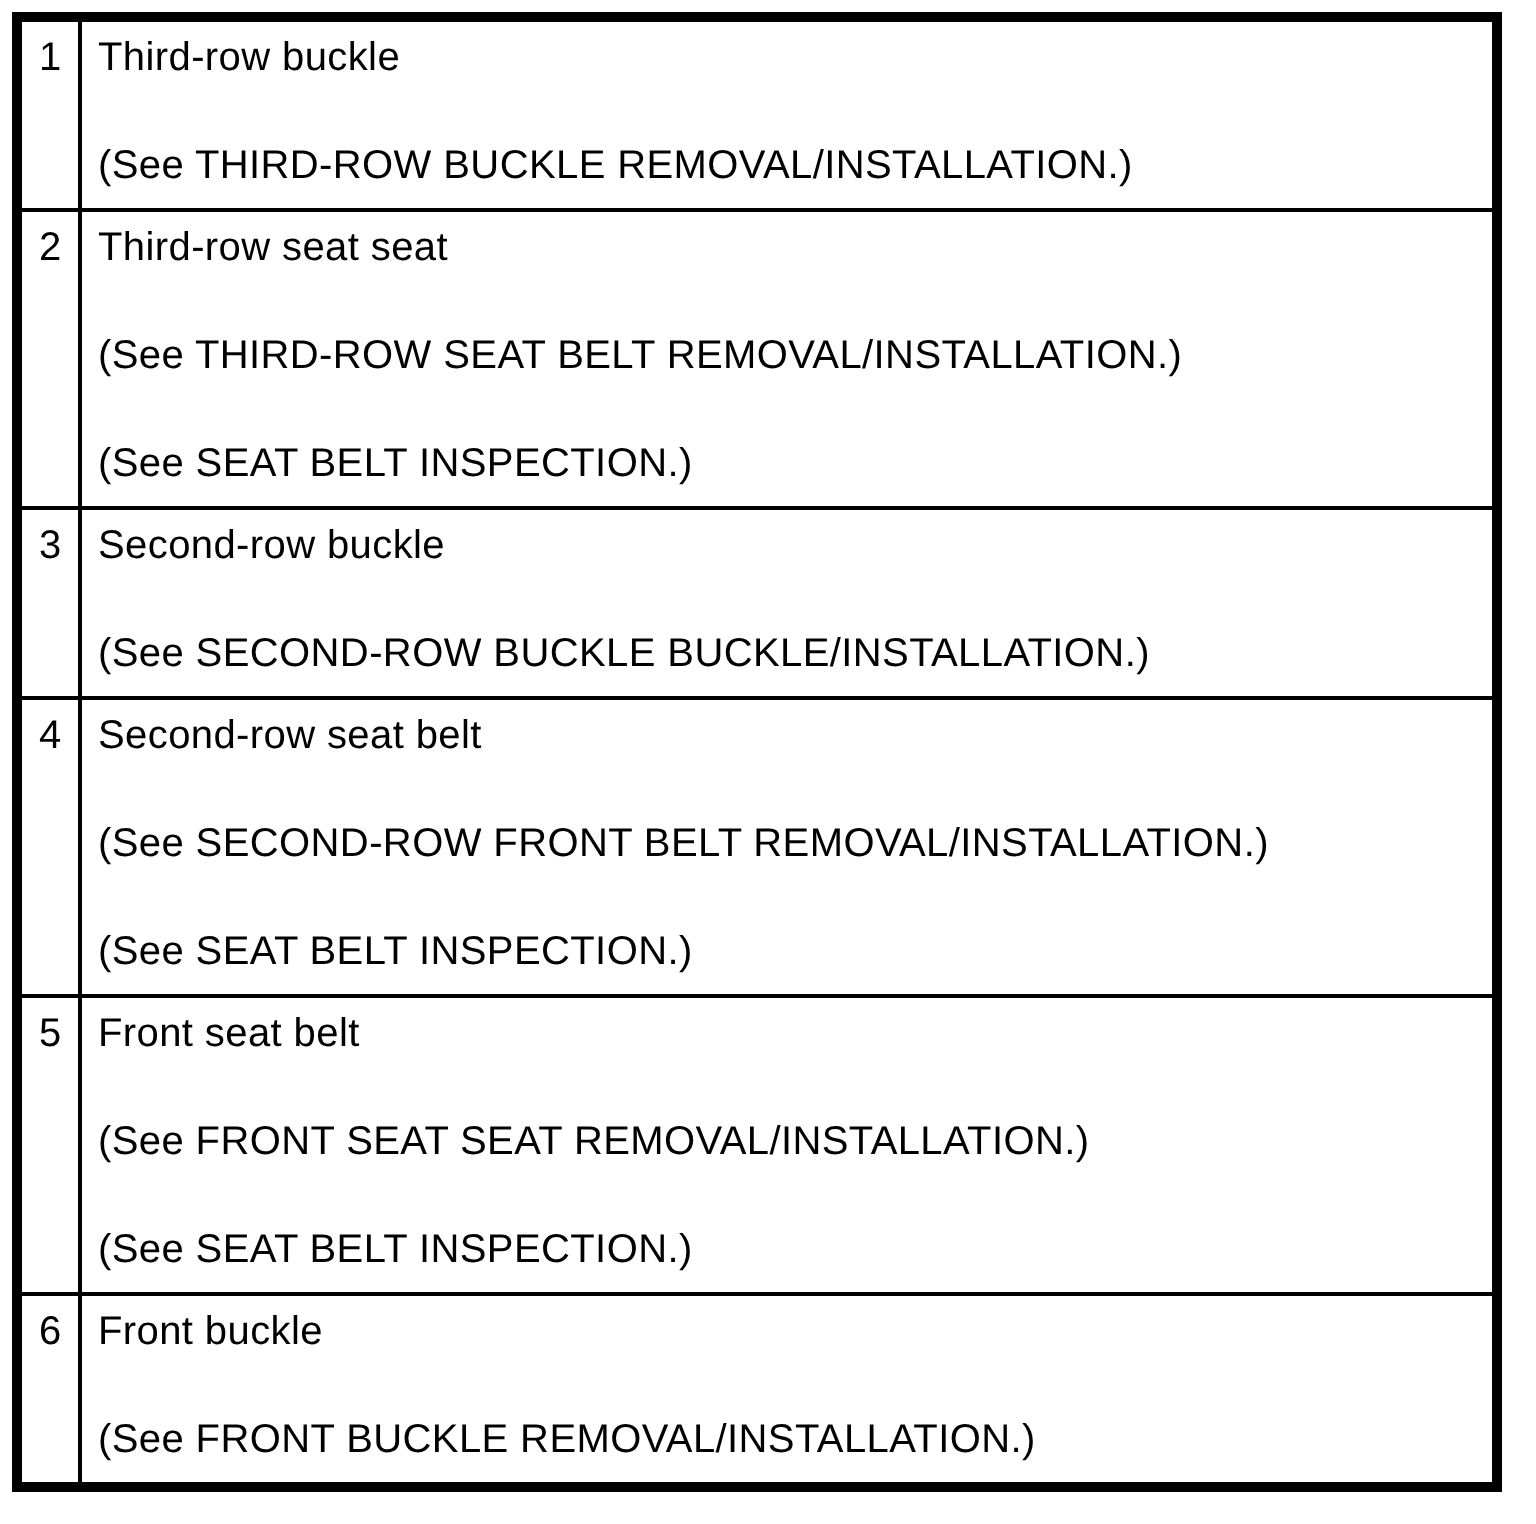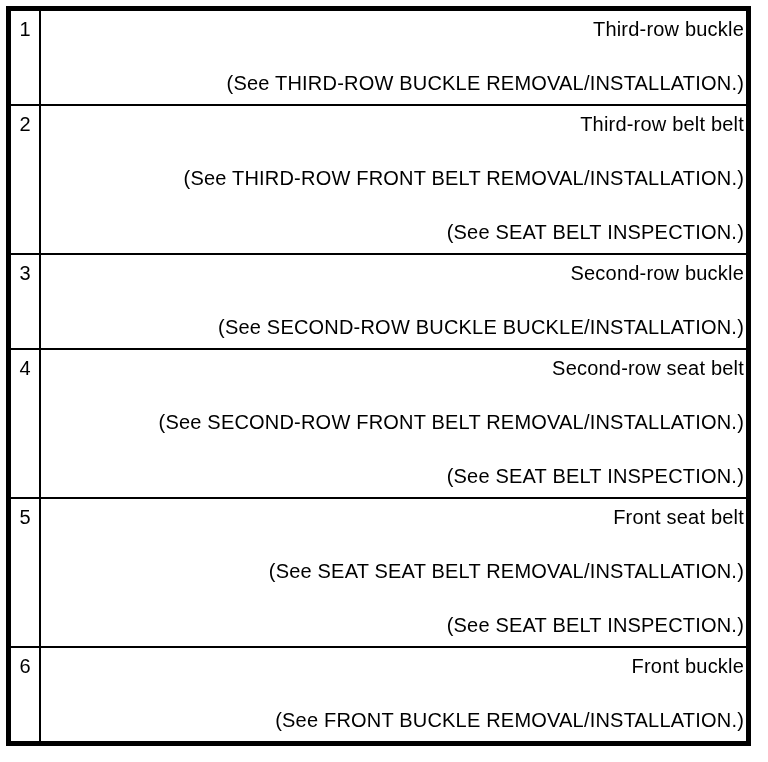--- a/index.html
+++ b/index.html
@@ -31,21 +31,20 @@
     text-align: center;
     padding: 8px 1px 0 1px;
   }
   td.desc-cell {
     padding: 8px 2px 10px 8px;
   }
   .desc-line {
     white-space: nowrap;
     margin: 0 0 33px 0;
     letter-spacing: 0.2px;
-    text-align: right;
   }
   .desc-line:last-child {
     margin-bottom: 0;
   }
 </style>
 </head>
 <body>
 
 <div class="table-wrap">
   <table class="parts-table">
@@ -54,22 +53,22 @@
     <td class="num-cell">1</td>
     <td class="desc-cell">
             <div class="desc-line">Third-row buckle</div>
             <div class="desc-line">(See THIRD-ROW BUCKLE REMOVAL/INSTALLATION.)</div>
           </td>
   </tr>
 
   <tr>
     <td class="num-cell">2</td>
     <td class="desc-cell">
-            <div class="desc-line">Third-row belt belt</div>
-            <div class="desc-line">(See THIRD-ROW FRONT BELT REMOVAL/INSTALLATION.)</div>
+            <div class="desc-line">Third-row seat seat</div>
+            <div class="desc-line">(See THIRD-ROW SEAT BELT REMOVAL/INSTALLATION.)</div>
             <div class="desc-line">(See SEAT BELT INSPECTION.)</div>
           </td>
   </tr>
 
   <tr>
     <td class="num-cell">3</td>
     <td class="desc-cell">
             <div class="desc-line">Second-row buckle</div>
             <div class="desc-line">(See SECOND-ROW BUCKLE BUCKLE/INSTALLATION.)</div>
           </td>
@@ -81,21 +80,21 @@
             <div class="desc-line">Second-row seat belt</div>
             <div class="desc-line">(See SECOND-ROW FRONT BELT REMOVAL/INSTALLATION.)</div>
             <div class="desc-line">(See SEAT BELT INSPECTION.)</div>
           </td>
   </tr>
 
   <tr>
     <td class="num-cell">5</td>
     <td class="desc-cell">
             <div class="desc-line">Front seat belt</div>
-            <div class="desc-line">(See SEAT SEAT BELT REMOVAL/INSTALLATION.)</div>
+            <div class="desc-line">(See FRONT SEAT SEAT REMOVAL/INSTALLATION.)</div>
             <div class="desc-line">(See SEAT BELT INSPECTION.)</div>
           </td>
   </tr>
 
   <tr>
     <td class="num-cell">6</td>
     <td class="desc-cell">
             <div class="desc-line">Front buckle</div>
             <div class="desc-line">(See FRONT BUCKLE REMOVAL/INSTALLATION.)</div>
           </td>

